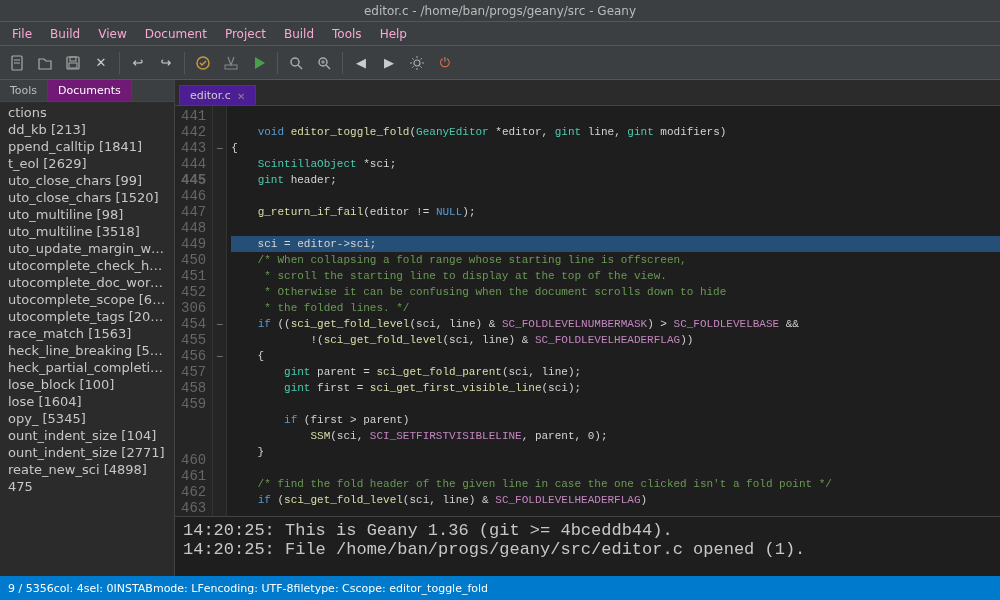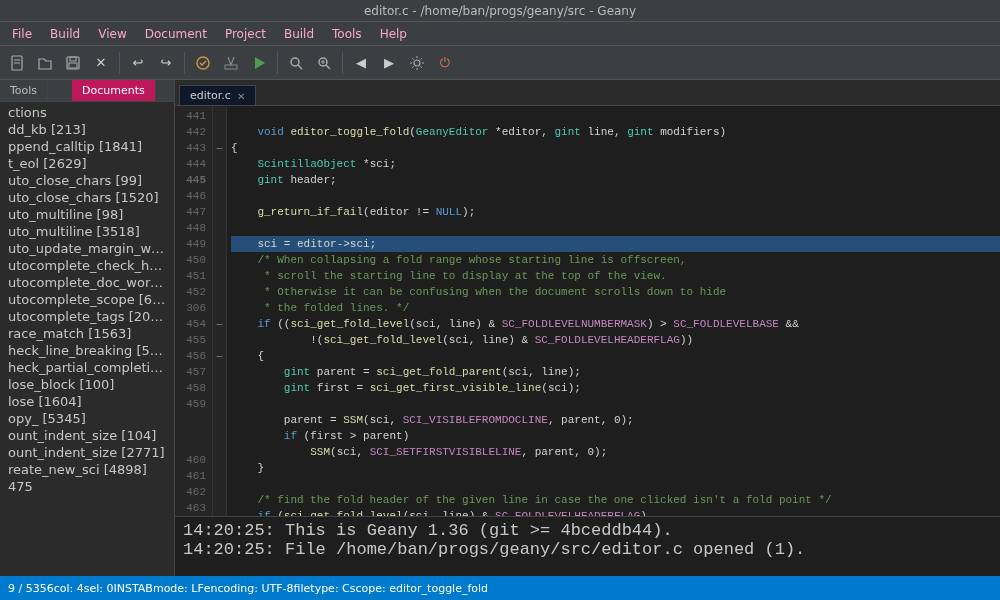--- a/index.html
+++ b/index.html
@@ -93,23 +93,22 @@
       border-bottom: 1px solid #444;
     }
     .sidebar-tab {
       padding: 4px 10px;
       font-size: 11px;
       color: #bbb;
       cursor: pointer;
       border-right: 1px solid #444;
     }
     .sidebar-tab.active {
-      background: #be185d;
+      background: #701a75;
       color: #fff;
-      margin-left: 24px;
     }
     #sidebar-list {
       flex: 1;
       overflow-y: auto;
       padding: 2px 0;
     }
     #sidebar-list::-webkit-scrollbar { width: 6px; }
     #sidebar-list::-webkit-scrollbar-track { background: #2b2b2b; }
     #sidebar-list::-webkit-scrollbar-thumb { background: #555; }
     .sidebar-list-item {
@@ -136,21 +135,21 @@
       height: 26px;
       display: flex;
       align-items: flex-end;
       border-bottom: 1px solid #444;
       padding-left: 4px;
     }
     .editor-tab {
       display: flex;
       align-items: flex-end;
       padding: 3px 10px 3px 10px;
-      background: #0f172a;
+      background: #4c1d95;
       border: 1px solid #444;
       border-bottom: none;
       font-size: 11px;
       color: #ccc;
       gap: 6px;
       cursor: pointer;
     }
     .editor-tab .close-x {
       font-size: 10px;
       color: #888;
@@ -162,21 +161,21 @@
       flex: 1;
       display: flex;
       overflow: hidden;
     }
     #line-numbers {
       background: #252526;
       padding: 0 6px;
       text-align: right;
       color: #666;
       font-family: 'Courier New', monospace;
-      font-size: 11px;
+      font-size: 14px;
       line-height: 16px;
       border-right: 1px solid #333;
       user-select: none;
       min-width: 38px;
       padding-top: 2px;
     }
     #fold-indicators {
       background: #252526;
       width: 14px;
       border-right: 1px solid #333;
@@ -452,21 +451,20 @@
           <div class="code-line"><span class="cmt">    /* When collapsing a fold range whose starting line is offscreen,</span></div>
           <div class="code-line"><span class="cmt">     * scroll the starting line to display at the top of the view.</span></div>
           <div class="code-line"><span class="cmt">     * Otherwise it can be confusing when the document scrolls down to hide</span></div>
           <div class="code-line"><span class="cmt">     * the folded lines. */</span></div>
           <div class="code-line">    <span class="kw">if</span> ((<span class="fn">sci_get_fold_level</span>(sci, line) &amp; <span class="macro">SC_FOLDLEVELNUMBERMASK</span>) &gt; <span class="macro">SC_FOLDLEVELBASE</span> &amp;&amp;</div>
           <div class="code-line">            !(<span class="fn">sci_get_fold_level</span>(sci, line) &amp; <span class="macro">SC_FOLDLEVELHEADERFLAG</span>))</div>
           <div class="code-line">    {</div>
           <div class="code-line">        <span class="kw"><span class="type">gint</span></span> parent = <span class="fn">sci_get_fold_parent</span>(sci, line);</div>
           <div class="code-line">        <span class="kw"><span class="type">gint</span></span> first = <span class="fn">sci_get_first_visible_line</span>(sci);</div>
           <div class="code-line">&nbsp;</div>
-          <div class="code-line">        parent = <span class="fn">SSM</span>(sci, <span class="macro">SCI_VISIBLEFROMDOCLINE</span>, parent, 0);</div>
           <div class="code-line">        <span class="kw">if</span> (first &gt; parent)</div>
           <div class="code-line">            <span class="fn">SSM</span>(sci, <span class="macro">SCI_SETFIRSTVISIBLELINE</span>, parent, 0);</div>
           <div class="code-line">    }</div>
           <div class="code-line">&nbsp;</div>
           <div class="code-line"><span class="cmt">    /* find the fold header of the given line in case the one clicked isn't a fold point */</span></div>
           <div class="code-line">    <span class="kw">if</span> (<span class="fn">sci_get_fold_level</span>(sci, line) &amp; <span class="macro">SC_FOLDLEVELHEADERFLAG</span>)</div>
         </div>
     </div>
 
     <div id="message-area">

